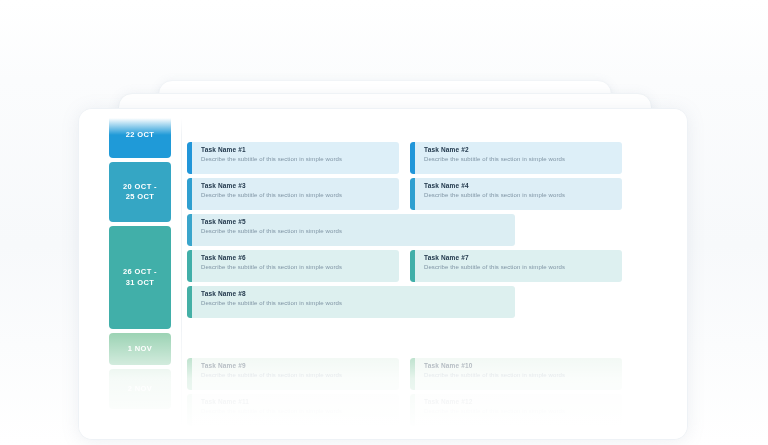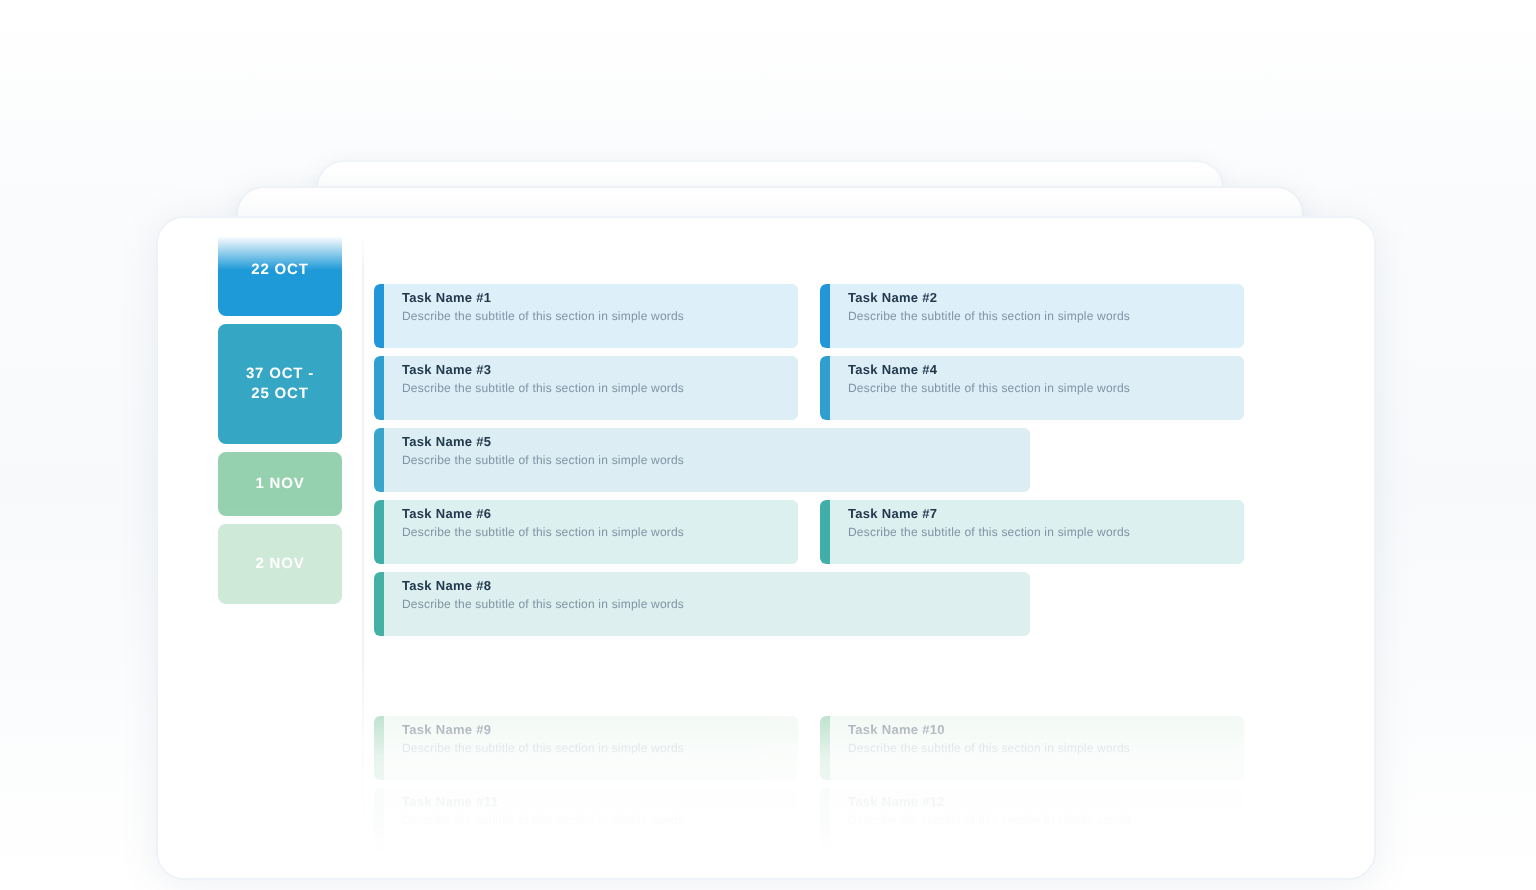--- a/index.html
+++ b/index.html
@@ -178,22 +178,26 @@
   <div class="layer layer-front">
 
     <div class="rail-divider"></div>
 
     <div class="date-rail" id="date-rail">
         <div class="date-block" style="background: rgb(31, 154, 216); height: 18px; opacity: 0.18;"></div>
         <div class="date-block" style="background: rgb(31, 154, 216); height: 45px; opacity: 1;">
           <span class="date-label">22 OCT</span>
         </div>
         <div class="date-block" style="background: rgb(53, 166, 196); height: 60px; opacity: 1;">
-          <span class="date-label">37 OCT -
+          <span class="date-label">20 OCT -
 25 OCT</span>
+        </div>
+        <div class="date-block" style="background: rgb(65, 175, 169); height: 103px; opacity: 1;">
+          <span class="date-label">26 OCT -
+31 OCT</span>
         </div>
         <div class="date-block" style="background: rgb(109, 191, 145); height: 32px; opacity: 0.72;">
           <span class="date-label">1 NOV</span>
         </div>
         <div class="date-block" style="background: rgb(142, 203, 166); height: 40px; opacity: 0.42;">
           <span class="date-label">2 NOV</span>
         </div>
       </div>
 
     <div class="task-area" id="task-area">

